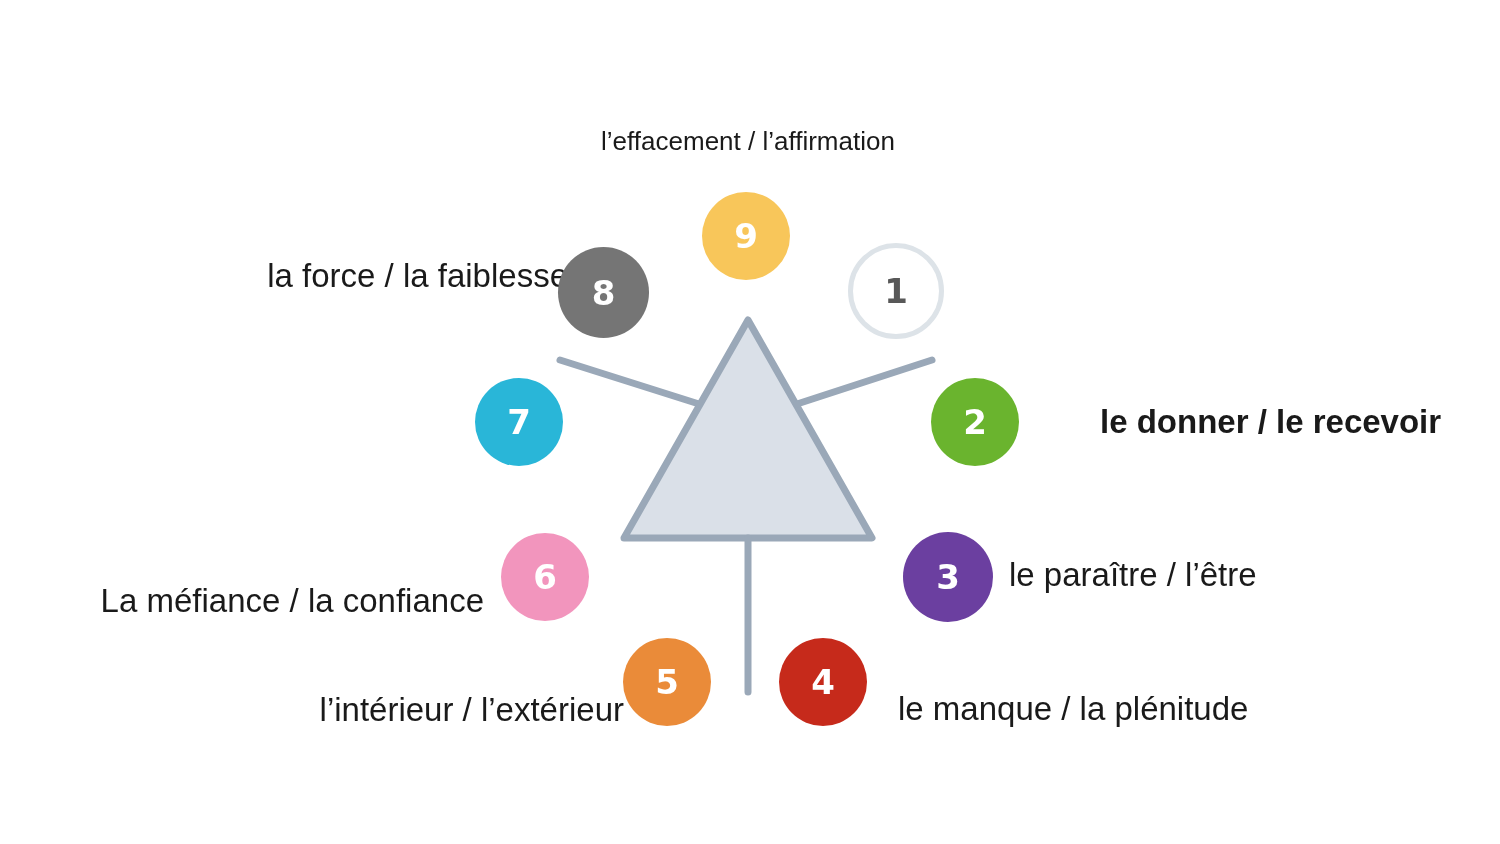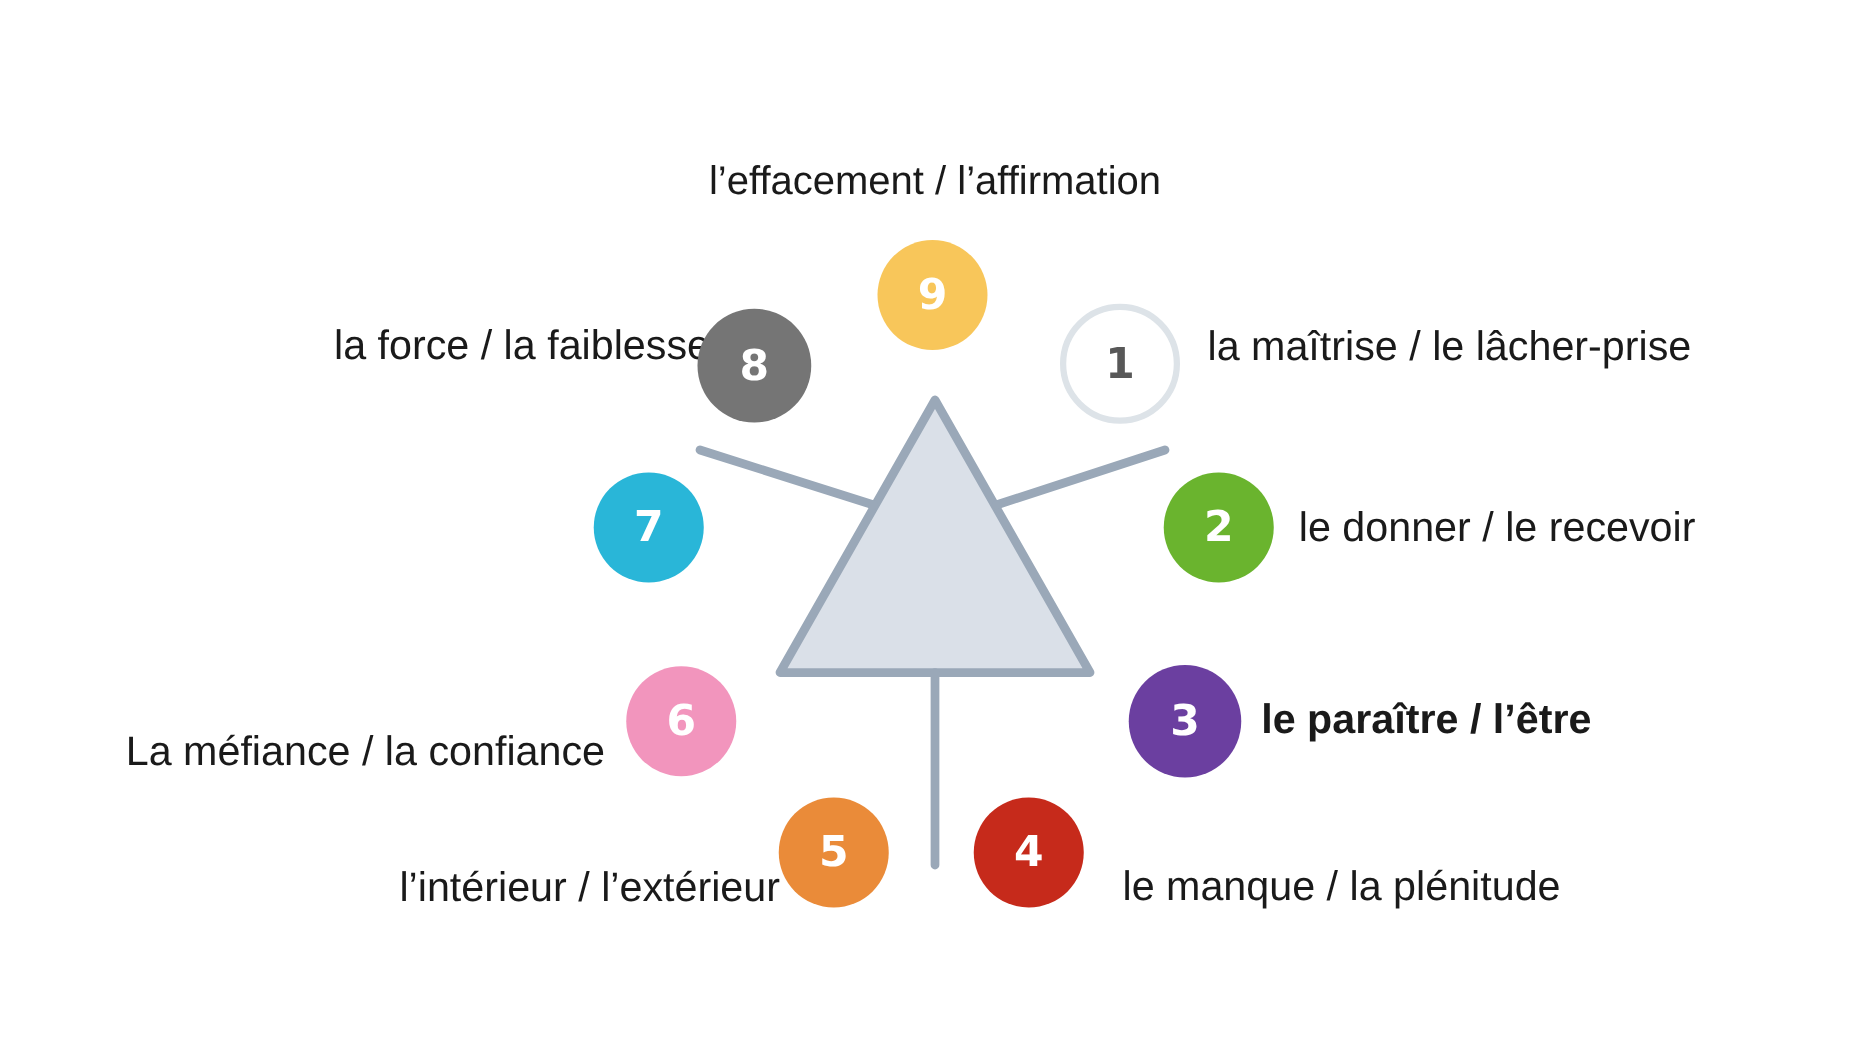--- a/index.html
+++ b/index.html
@@ -58,21 +58,21 @@
   }
   .label.right {
     text-align: left;
   }
   .label.left {
     text-align: right;
   }
   .title-label {
     position: absolute;
     font-family: "Liberation Sans", sans-serif;
-    font-size: 32px;
+    font-size: 26px;
     color: #1a1a1a;
     white-space: nowrap;
     text-align: center;
   }
 </style>
 </head>
 <body>
 
 <div id="stage">
 
@@ -90,40 +90,39 @@
   </div>
 
   <div class="label left" style="left:0px; top:258px; width:540px;margin-left:28px;">la force / la faiblesse</div>
   <div class="node" style="left:558px; top:247px; width:91px; height:91px; background:#757575;">
     <span class="node-num">8</span>
   </div>
 
   <div class="node hollow" style="left:848px; top:243px; width:96px; height:96px;">
     <span class="node-num">1</span>
   </div>
-  <div class="label right" style="left:966px; top:259px;">la maîtrise / le lâcher-prise</div>
 
   <div class="node" style="left:475px; top:378px; width:88px; height:88px; background:#29b6d8;">
     <span class="node-num">7</span>
   </div>
 
   <div class="node" style="left:931px; top:378px; width:88px; height:88px; background:#6ab42e;">
     <span class="node-num">2</span>
   </div>
-  <div class="label right" style="left:1039px; top:404px;">le donner / le recevoir</div>
+  <div class="label right" style="left:1100px; top:404px;font-weight:bold;">le donner / le recevoir</div>
 
   <div class="label left" style="left:0px; top:583px; width:484px;">La méfiance / la confiance</div>
   <div class="node" style="left:501px; top:533px; width:88px; height:88px; background:#f295bd;">
     <span class="node-num">6</span>
   </div>
 
   <div class="node" style="left:903px; top:532px; width:90px; height:90px; background:#6b3fa0;">
     <span class="node-num">3</span>
   </div>
-  <div class="label right" style="left:1009px; top:557px;font-weight:bold;">le paraître / l’être</div>
+  <div class="label right" style="left:1009px; top:557px;">le paraître / l’être</div>
 
   <div class="label left" style="left:0px; top:692px; width:606px;margin-left:18px;">l’intérieur / l’extérieur</div>
   <div class="node" style="left:623px; top:638px; width:88px; height:88px; background:#ea8b39;">
     <span class="node-num">5</span>
   </div>
 
   <div class="node" style="left:779px; top:638px; width:88px; height:88px; background:#c62a1b;">
     <span class="node-num">4</span>
   </div>
   <div class="label right" style="left:898px; top:691px;">le manque / la plénitude</div>

